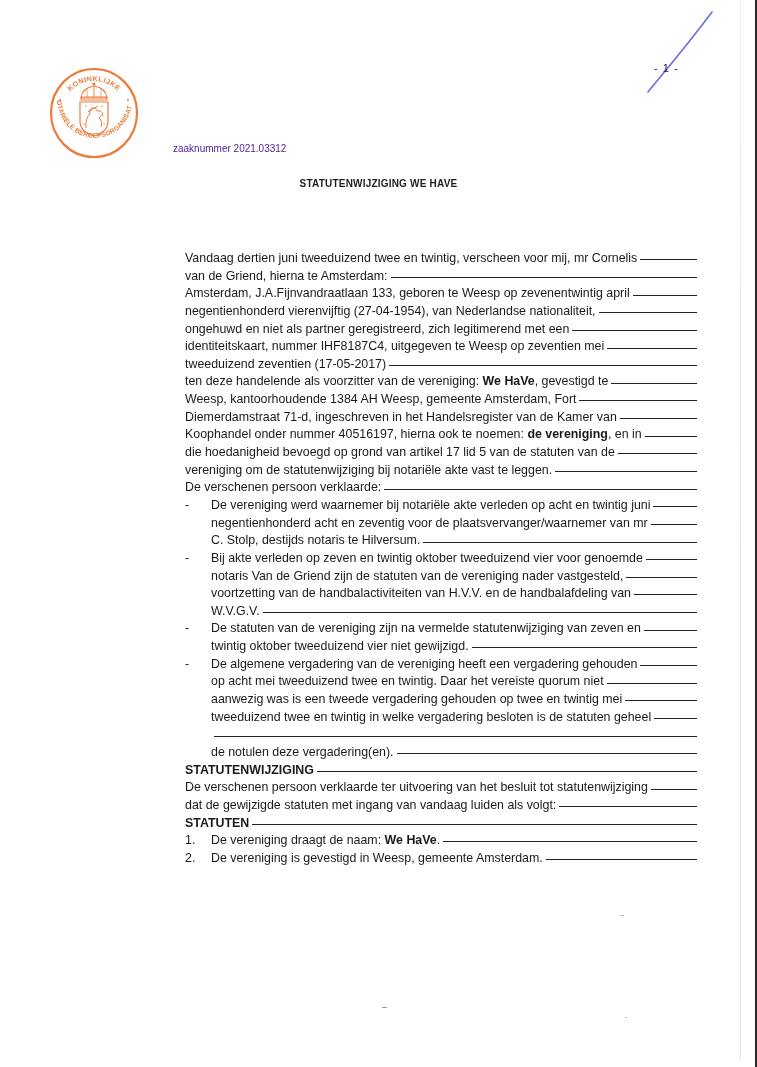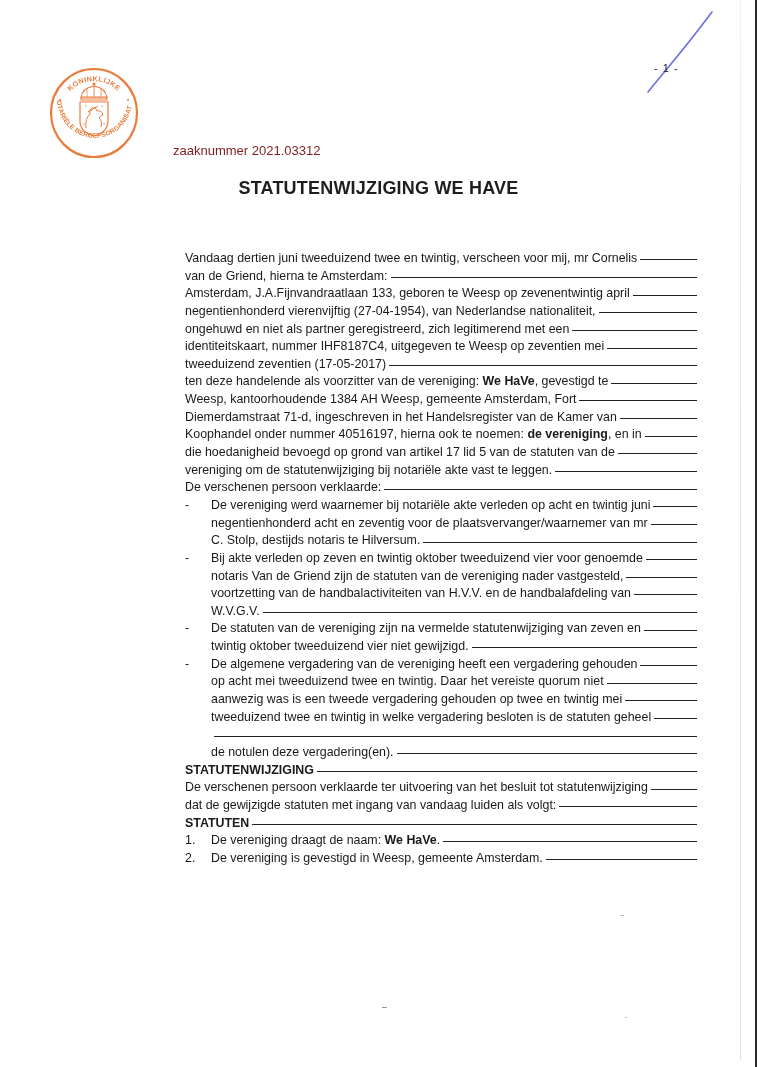--- a/index.html
+++ b/index.html
@@ -6,22 +6,22 @@
   body {
     width: 757px; height: 1067px; background: #ffffff; position: relative; overflow: hidden;
     font-family: "Liberation Sans", sans-serif; color: #1a1a1a;
   }
   .page { position: absolute; left: 0; top: 0; width: 757px; height: 1067px; background: #fff; }
   .right-border { position: absolute; right: 0; top: 0; width: 2px; height: 1067px; background: #2b2b2b; }
   .scan-line { position: absolute; left: 740px; top: 0; width: 1px; height: 1060px; background: linear-gradient(#f2f2f2, #e0e0e0 60%, #d6e4ea); }
   .seal { position: absolute; left: 48px; top: 66px; width: 92px; height: 94px; }
   .pagenum { position: absolute; left: 654px; top: 62px; font-size: 11px; letter-spacing: 1px; color: #222; }
   .paraph { position: absolute; left: 640px; top: 8px; width: 80px; height: 88px; }
-  .zaak { position: absolute; left: 173px; top: 143px; font-size: 13px; color: #7f1d1d; }
-  .title { position: absolute; left: 0; width: 757px; top: 178px; text-align: center; font-size: 18px; font-weight: bold; color: #1e1e1e; letter-spacing: 0.2px; }
+  .zaak { position: absolute; left: 173px; top: 143px; font-size: 10px; color: #4c1d95; }
+  .title { position: absolute; left: 0; width: 757px; top: 178px; text-align: center; font-size: 10px; font-weight: bold; color: #1e1e1e; letter-spacing: 0.2px; }
   .body { position: absolute; left: 173px; top: 250px; width: 512px; font-size: 12.4px; line-height: 17.65px; margin-left: 12px; }
   .ln { display: flex; align-items: center; white-space: nowrap; height: 17.65px; }
   .ln .t { flex: 0 0 auto; }
   .ln .fill { flex: 1 1 auto; height: 0; border-top: 1.1px solid #222; margin-left: 3px; margin-top: 2px; min-width: 8px; }
   .ln.ind { padding-left: 26px; }
   .ln .bullet { position: absolute; left: 0; width: 26px; }
   .ln.bl { position: relative; }
   .ln .num { display: inline-block; width: 26px; }
   b { font-weight: bold; }
   .speck { position: absolute; background: #bbb; height: 1px; }

